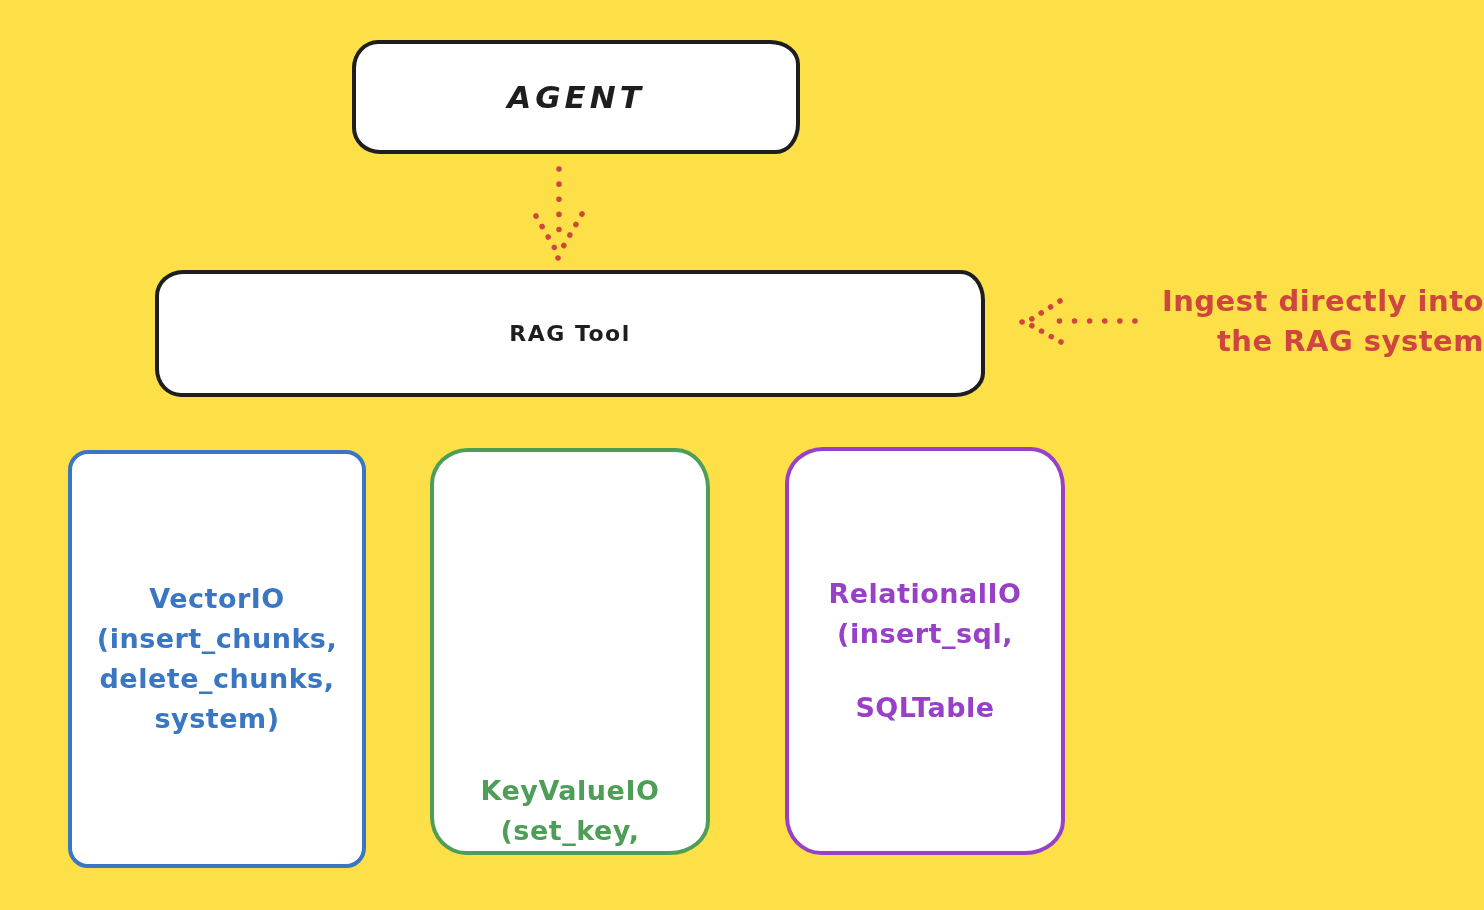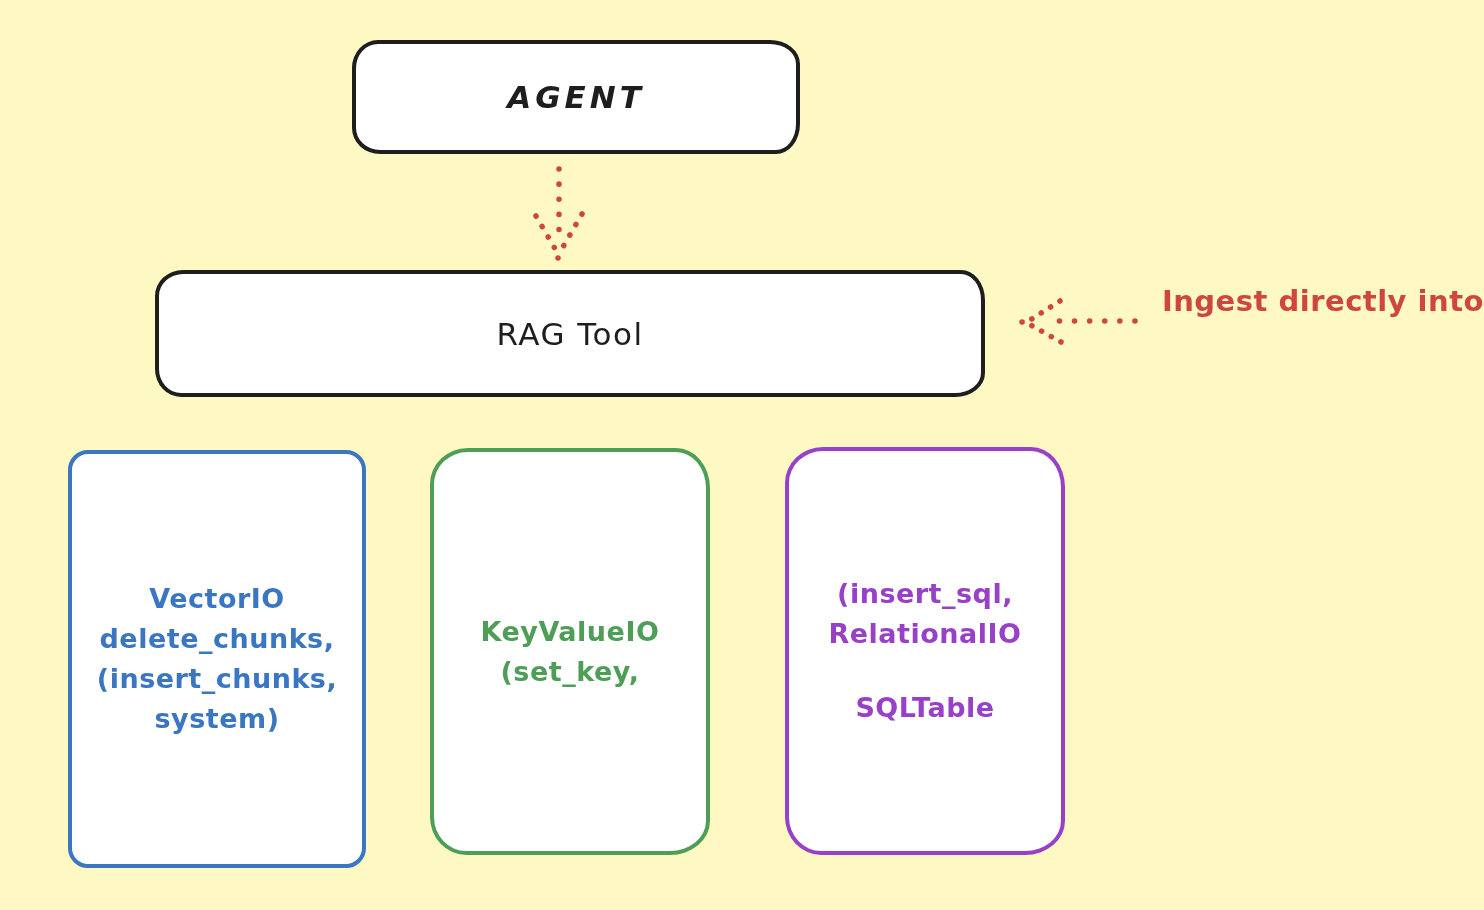--- a/index.html
+++ b/index.html
@@ -5,21 +5,21 @@
   html, body {
     margin: 0;
     padding: 0;
     background: #ffffff;
     font-family: "DejaVu Sans", "Liberation Sans", sans-serif;
   }
   .canvas {
     position: relative;
     width: 1484px;
     height: 910px;
-    background: #fef9c3;
+    background: #fde047;
     overflow: hidden;
   }
   .box {
     position: absolute;
     display: flex;
     align-items: center;
     justify-content: center;
     background: #ffffff;
     box-sizing: border-box;
   }
@@ -35,34 +35,34 @@
     font-weight: bold;
     font-style: italic;
     letter-spacing: 4px;
     color: #1e1e1e;
   }
   .rag-box {
     left: 155px; top: 270px; width: 830px; height: 127px;
     border-radius: 28px 24px 30px 26px / 26px 30px 24px 28px;
   }
   .rag-label {
-    font-size: 31px;
-    font-weight: 400;
+    font-size: 22px;
+    font-weight: 700;
     letter-spacing: 1.5px;
     color: #1e1e1e;
   }
   .backend {
     flex-direction: column;
     border-width: 4px;
     border-style: solid;
     border-radius: 38px 34px 40px 36px / 36px 40px 34px 38px;
     text-align: center;
   }
   .backend-blue   { left: 68px;  top: 450px; width: 298px; height: 418px; border-color: #3a76c2; color: #3a76c2; border-radius: 20px; }
-  .backend-green  { left: 430px; top: 448px; width: 280px; height: 407px; border-color: #4e9e58; color: #4e9e58; }
+  .backend-green  { left: 430px; top: 448px; width: 280px; height: 407px; border-color: #4e9e58; color: #4e9e58; justify-content: flex-end; }
   .backend-purple { left: 785px; top: 447px; width: 280px; height: 408px; border-color: #9840c8; color: #9840c8; }
   .backend-line {
     font-size: 27px;
     font-weight: 600;
     line-height: 40px;
     letter-spacing: 0.5px;
     white-space: nowrap;
   }
   .backend-index {
     margin-top: 34px;
@@ -113,33 +113,34 @@
     <g stroke="#cf453f" stroke-width="5.5" stroke-linecap="round" fill="none">
       <path d="M1135,321 L1048,321" stroke-dasharray="0.1 15"></path>
       <path d="M1060,301 L1027,322" stroke-dasharray="0.1 11"></path>
       <path d="M1061,342 L1027,323" stroke-dasharray="0.1 11"></path>
       <path d="M1022,322 L1022.2,322" stroke-dasharray="0.1 11"></path>
     </g>
   </svg>
 
   <div class="annotation">
     <div>Ingest directly into</div>
+    <div>the RAG system</div>
   </div>
 
   <div class="box backend backend-blue">
     <div class="backend-line">VectorIO</div>
+    <div class="backend-line">(insert_chunks,</div>
     <div class="backend-line">delete_chunks,</div>
-    <div class="backend-line">(insert_chunks,</div>
     <div class="backend-line">system)</div>
   </div>
 
   <div class="box backend backend-green">
     <div class="backend-line">KeyValueIO</div>
     <div class="backend-line">(set_key,</div>
   </div>
 
   <div class="box backend backend-purple">
+    <div class="backend-line">RelationalIO</div>
     <div class="backend-line">(insert_sql,</div>
-    <div class="backend-line">RelationalIO</div>
     <div class="backend-index">SQLTable</div>
   </div>
 
 </div>
 
 </body></html>

